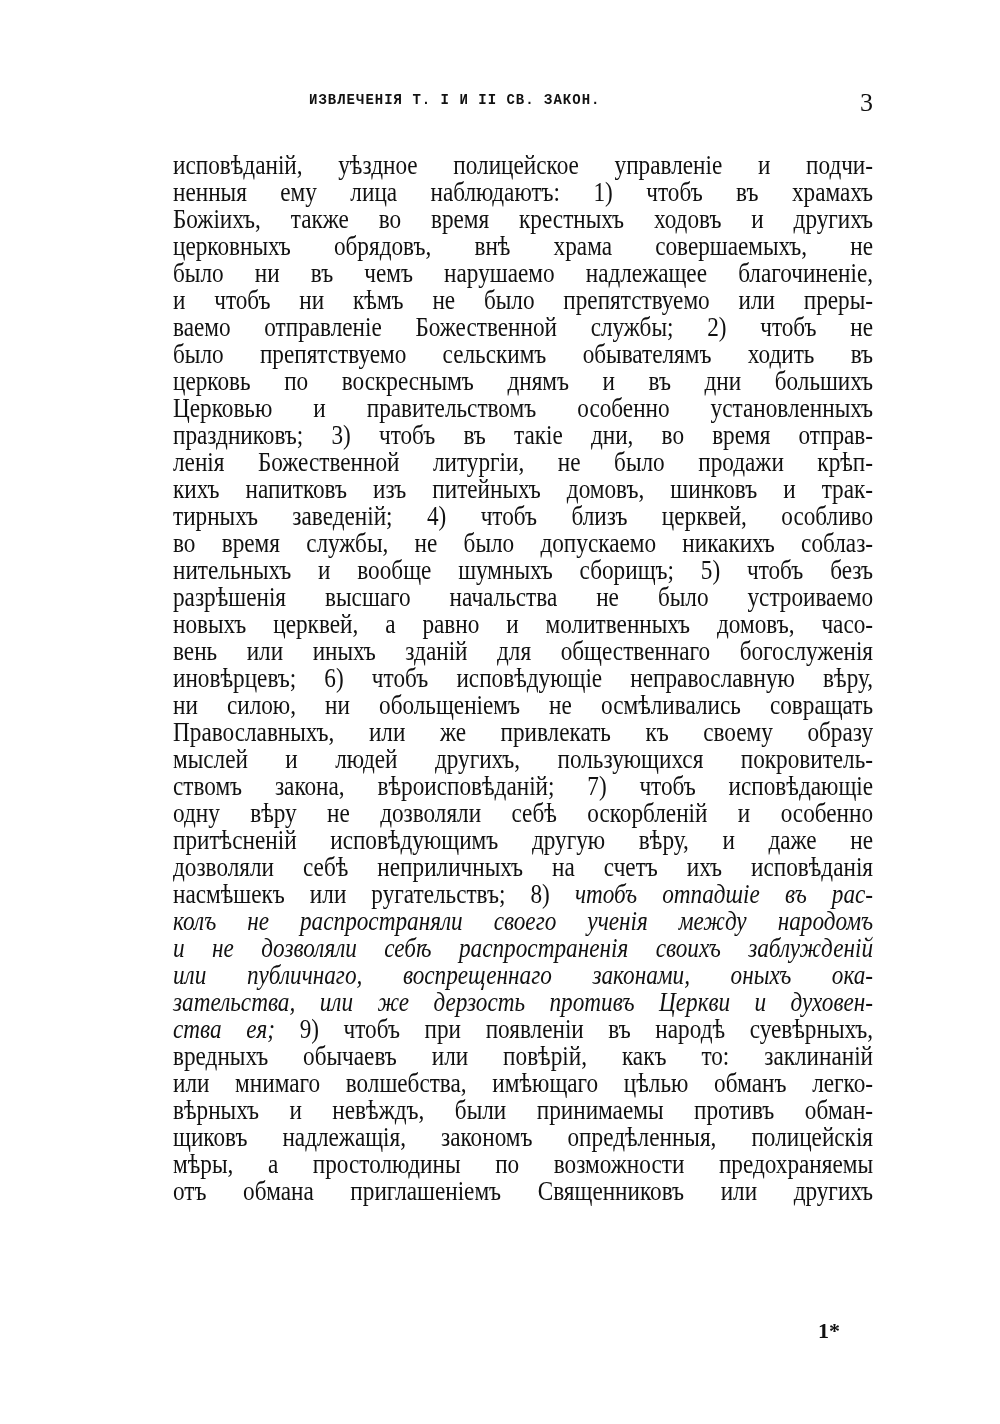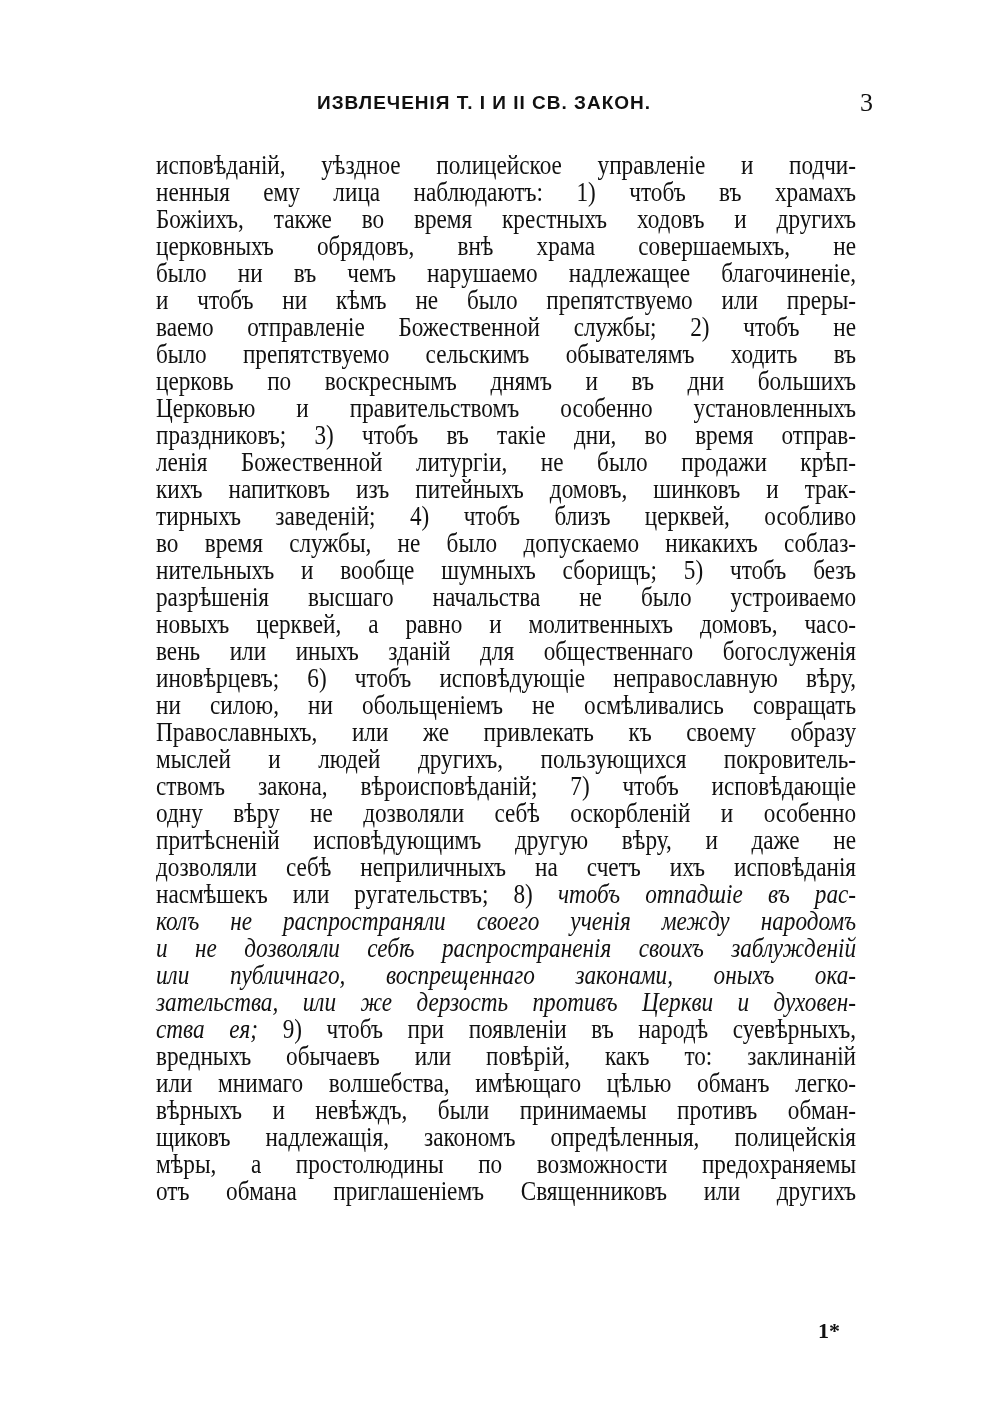--- a/index.html
+++ b/index.html
@@ -1,23 +1,23 @@
 <!DOCTYPE html>
 <html><head>
 <meta charset="utf-8">
 <style>
   html, body { margin:0; padding:0; background:#ffffff; }
   body { width:1000px; height:1424px; position:relative; overflow:hidden;
          font-family:"DejaVu Serif","Liberation Serif",serif; color:#111; }
   .page { position:absolute; left:0; top:0; width:1000px; height:1424px; }
   .running-head { position:absolute; top:92px; left:173px; width:700px; height:30px; }
-  .rh-title { position:absolute; left:144px; top:0; font-family:Liberation Sans, sans-serif;
-              font-weight:bold; font-size:19px; letter-spacing:1px; }
+  .rh-title { position:absolute; left:136px; top:0; font-family:Liberation Mono, monospace;
+              font-weight:bold; font-size:14px; letter-spacing:1px; }
   .rh-num { position:absolute; right:0; top:-4px; font-family:"Liberation Serif",serif; font-size:26px; }
-  .body { position:absolute; left:156px; top:152px; width:700px; }
+  .body { position:absolute; left:173px; top:152px; width:700px; }
   .line { height:27px; line-height:27px; font-family:"Liberation Serif","DejaVu Serif",serif;
           font-size:27px; white-space:nowrap; text-align:justify; text-align-last:justify;
           transform-origin:left center; transform:scaleX(0.86); width:814px; }
   .it { font-style:italic; }
   .sig { position:absolute; left:818px; top:1318px; font-family:"Liberation Serif",serif;
          font-size:22px; font-weight:bold; }
 </style>
 </head>
 <body>
 

